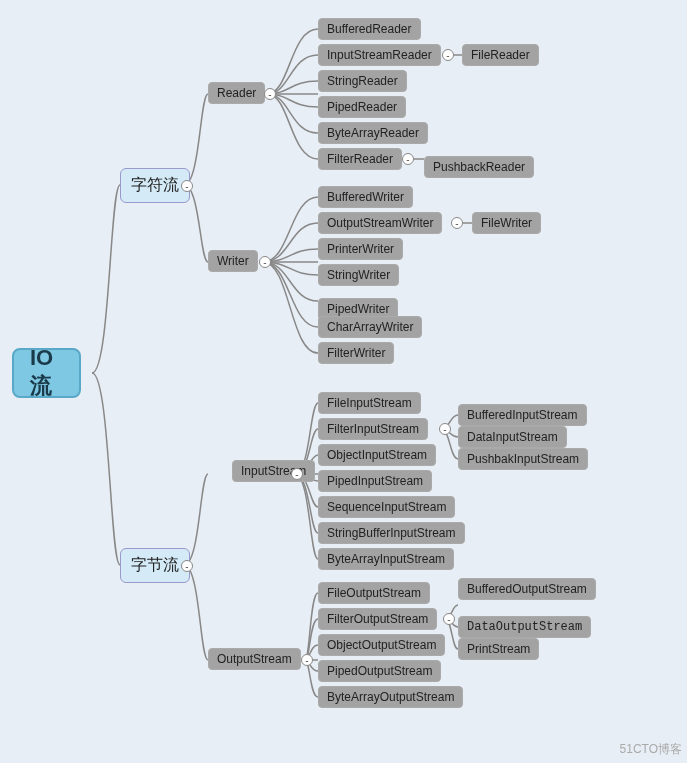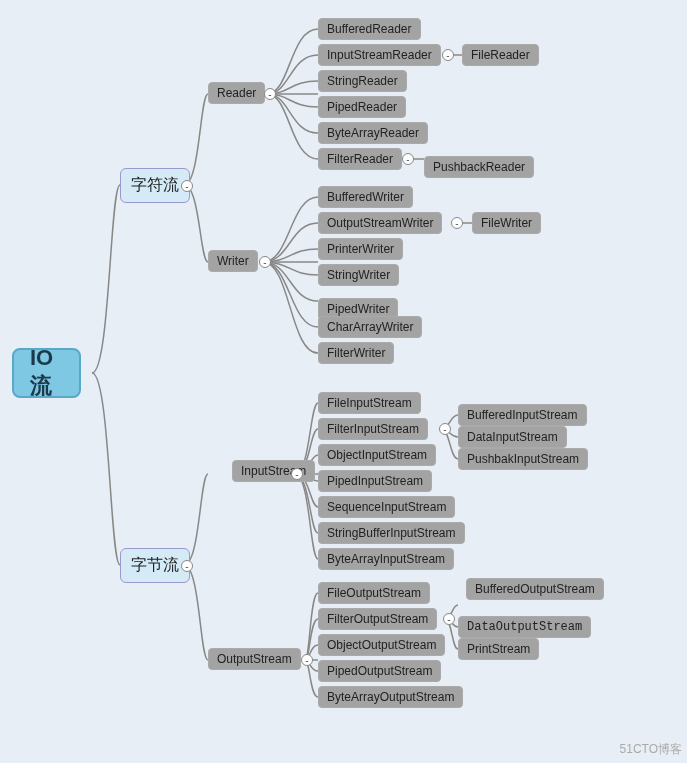--- a/index.html
+++ b/index.html
@@ -193,20 +193,20 @@
 <div class="node-box" style="left:458px; top:448px;"><span>PushbakInputStream</span></div>
 <div class="node-box" style="left:318px; top:444px;"><span>ObjectInputStream</span></div>
 <div class="node-box" style="left:318px; top:470px;"><span>PipedInputStream</span></div>
 <div class="node-box" style="left:318px; top:496px;"><span>SequenceInputStream</span></div>
 <div class="node-box" style="left:318px; top:522px;"><span>StringBufferInputStream</span></div>
 <div class="node-box" style="left:318px; top:548px;"><span>ByteArrayInputStream</span></div>
 
 <div class="node-box" style="left:318px; top:582px;"><span>FileOutputStream</span></div>
 <div class="node-box" style="left:318px; top:608px;"><span>FilterOutputStream</span></div>
 <div class="collapse-dot" style="left:443px; top:613px;">-</div>
-<div class="node-box" style="left:458px; top:578px;margin-left:8px;"><span>BufferedOutputStream</span></div>
+<div class="node-box" style="left:458px; top:578px;"><span>BufferedOutputStream</span></div>
 <div class="node-box" style="left:458px; top:616px;font-family:Liberation Mono, monospace;"><span>DataOutputStream</span></div>
 <div class="node-box" style="left:458px; top:638px;"><span>PrintStream</span></div>
 <div class="node-box" style="left:318px; top:634px;"><span>ObjectOutputStream</span></div>
 <div class="node-box" style="left:318px; top:660px;"><span>PipedOutputStream</span></div>
 <div class="node-box" style="left:318px; top:686px;"><span>ByteArrayOutputStream</span></div>
 
 <div class="watermark">51CTO博客</div>
 
 </body></html>

